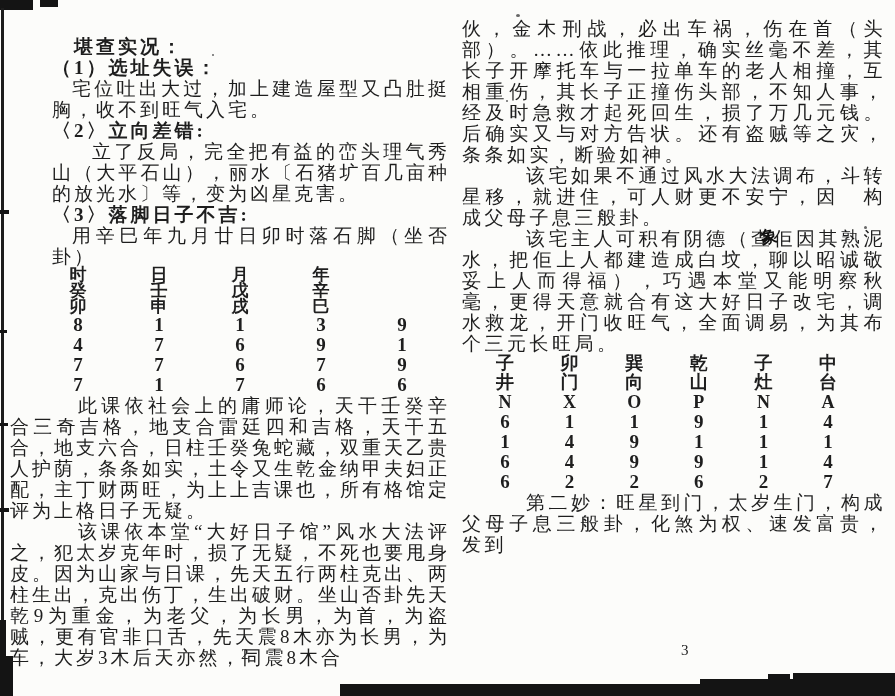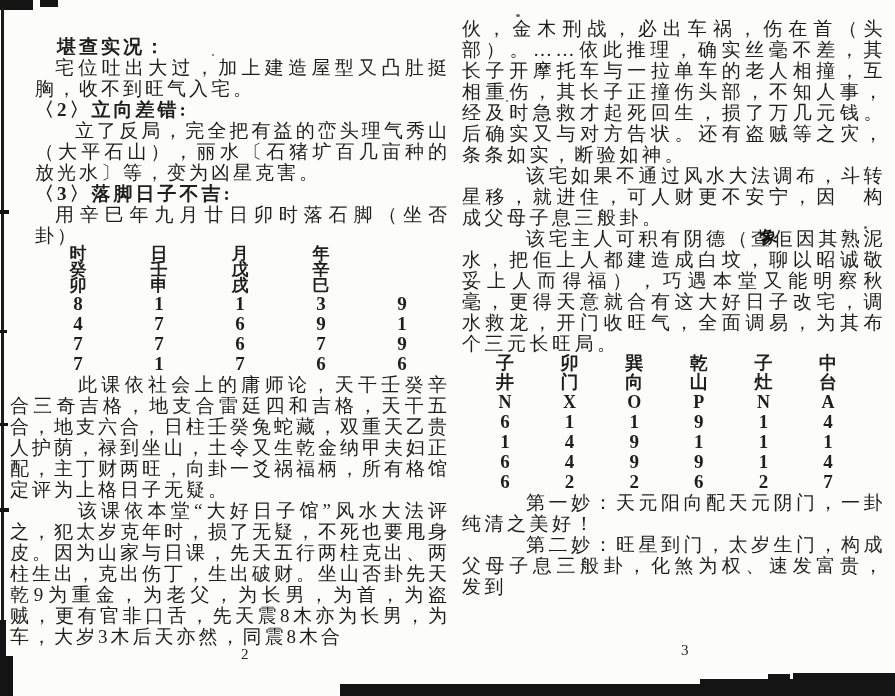--- a/index.html
+++ b/index.html
@@ -12,21 +12,21 @@
   
   .page{position:absolute;}
   .page-left{left:10px;top:36px;width:440px;}
   .page-right{left:462px;top:18px;width:424px;}
   .t{
     font-size:19px;line-height:21px;letter-spacing:3px;
     text-align:justify;text-justify:inter-character;
     word-break:break-all;
   }
   .page-right .t{letter-spacing:3.5px;}
-  .ml{margin-left:25px;}
+  .ml{margin-left:42px;}
   .bold{font-weight:700;}
   .ind20{text-indent:20px;}
   .ind22{text-indent:22px;}
   .ind40{text-indent:40px;}
   .ind64{text-indent:64px;}
   .ind68{text-indent:68px;}
   
   .fp-table{display:flex;justify-content:space-between;margin:0 35px 0 55px;}
   .qx-table{display:flex;justify-content:space-between;margin:0 45px 0 30px;}
   .tcol{width:26px;text-align:center;}
@@ -86,20 +86,21 @@
   <div class="art a-bandb"></div>
   <div class="art a-bandc"></div>
   <div class="art a-nub"></div>
   <div class="speck s1"></div>
   <div class="speck s2"></div>
   <div class="speck s3"></div>
   <div class="speck s4"></div>
 
   <div class="page page-left">
     <div class="t bold ml ind22">堪查实况：</div>
+    <div class="t bold ml">（1）选址失误：</div>
     <div class="t ml ind20">宅位吐出大过，加上建造屋型又凸肚挺胸，收不到旺气入宅。</div>
     <div class="t bold ml">〈2〉立向差错:</div>
     <div class="t ml ind40">立了反局，完全把有益的峦头理气秀山（大平石山），丽水〔石猪圹百几亩种的放光水〕等，变为凶星克害。</div>
     <div class="t bold ml">〈3〉落脚日子不吉:</div>
     <div class="t ml ind20">用辛巳年九月廿日卯时落石脚（坐否卦）</div>
 
     <div class="fp-table">
 
         <div class="tcol">
           <div class="fp-head">
@@ -172,21 +173,21 @@
           <div class="fp-nums">
 
           <div class="fp-num">9</div>
             <div class="fp-num">1</div>
             <div class="fp-num">9</div>
             <div class="fp-num">6</div>
           </div>
         </div>
       </div>
 
-    <div class="t ind68">此课依社会上的庸师论，天干壬癸辛合三奇吉格，地支合雷廷四和吉格，天干五合，地支六合，日柱壬癸兔蛇藏，双重天乙贵人护荫，禄到坐山，土令又生乾金纳甲夫妇正配，主丁财两旺，向卦一爻祸福柄，所有格馆定评为上格日子无疑。</div>
+    <div class="t ind68">此课依社会上的庸师论，天干壬癸辛合三奇吉格，地支合雷廷四和吉格，天干五合，地支六合，日柱壬癸兔蛇藏，双重天乙贵人护荫，条条如实，土令又生乾金纳甲夫妇正配，主丁财两旺，为上上吉课也，所有格馆定评为上格日子无疑。</div>
     <div class="t ind68">该课依本堂“大好日子馆”风水大法评之，犯太岁克年时，损了无疑，不死也要甩身皮。因为山家与日课，先天五行两柱克出、两柱生出，克出伤丁，生出破财。坐山否卦先天乾9为重金，为老父，为长男，为首，为盗贼，更有官非口舌，先天震8木亦为长男，为车，大岁3木后天亦然，同震8木合</div>
   </div>
 
   <div class="page page-right">
     <div class="t">伙，金木刑战，必出车祸，伤在首（头部）。……依此推理，确实丝毫不差，其长子开摩托车与一拉单车的老人相撞，互相重伤，其长子正撞伤头部，不知人事，经及时急救才起死回生，损了万几元钱。后确实又与对方告状。还有盗贼等之灾，条条如实，断验如神。</div>
     <div class="t ind64">该宅如果不通过风水大法调布，斗转星移，就进住，可人财更不安宁，因　构成父母子息三般卦。</div>
     <div class="t ind64">该宅主人可积有阴德（查佢因其熟泥水，把佢上人都建造成白坟，聊以昭诚敬妥上人而得福），巧遇本堂又能明察秋毫，更得天意就合有这大好日子改宅，调水救龙，开门收旺气，全面调易，为其布个三元长旺局。</div>
 
     <div class="qx-table">
 
@@ -280,21 +281,20 @@
           <div class="qx-nums">
 
           <div class="qx-num">4</div>
             <div class="qx-num">1</div>
             <div class="qx-num">4</div>
             <div class="qx-num">7</div>
           </div>
         </div>
       </div>
 
-    <div class="t ind64">第一妙：天元阳向配天元阴门，一卦纯清之美好！</div>
     <div class="t ind64">第二妙：旺星到门，太岁生门，构成父母子息三般卦，化煞为权、速发富贵，发到</div>
 
     <div class="hand-note">象</div>
   </div>
 
   <div class="pagenum pn-left">2</div>
   <div class="pagenum pn-right">3</div>
 
 </div>
 

